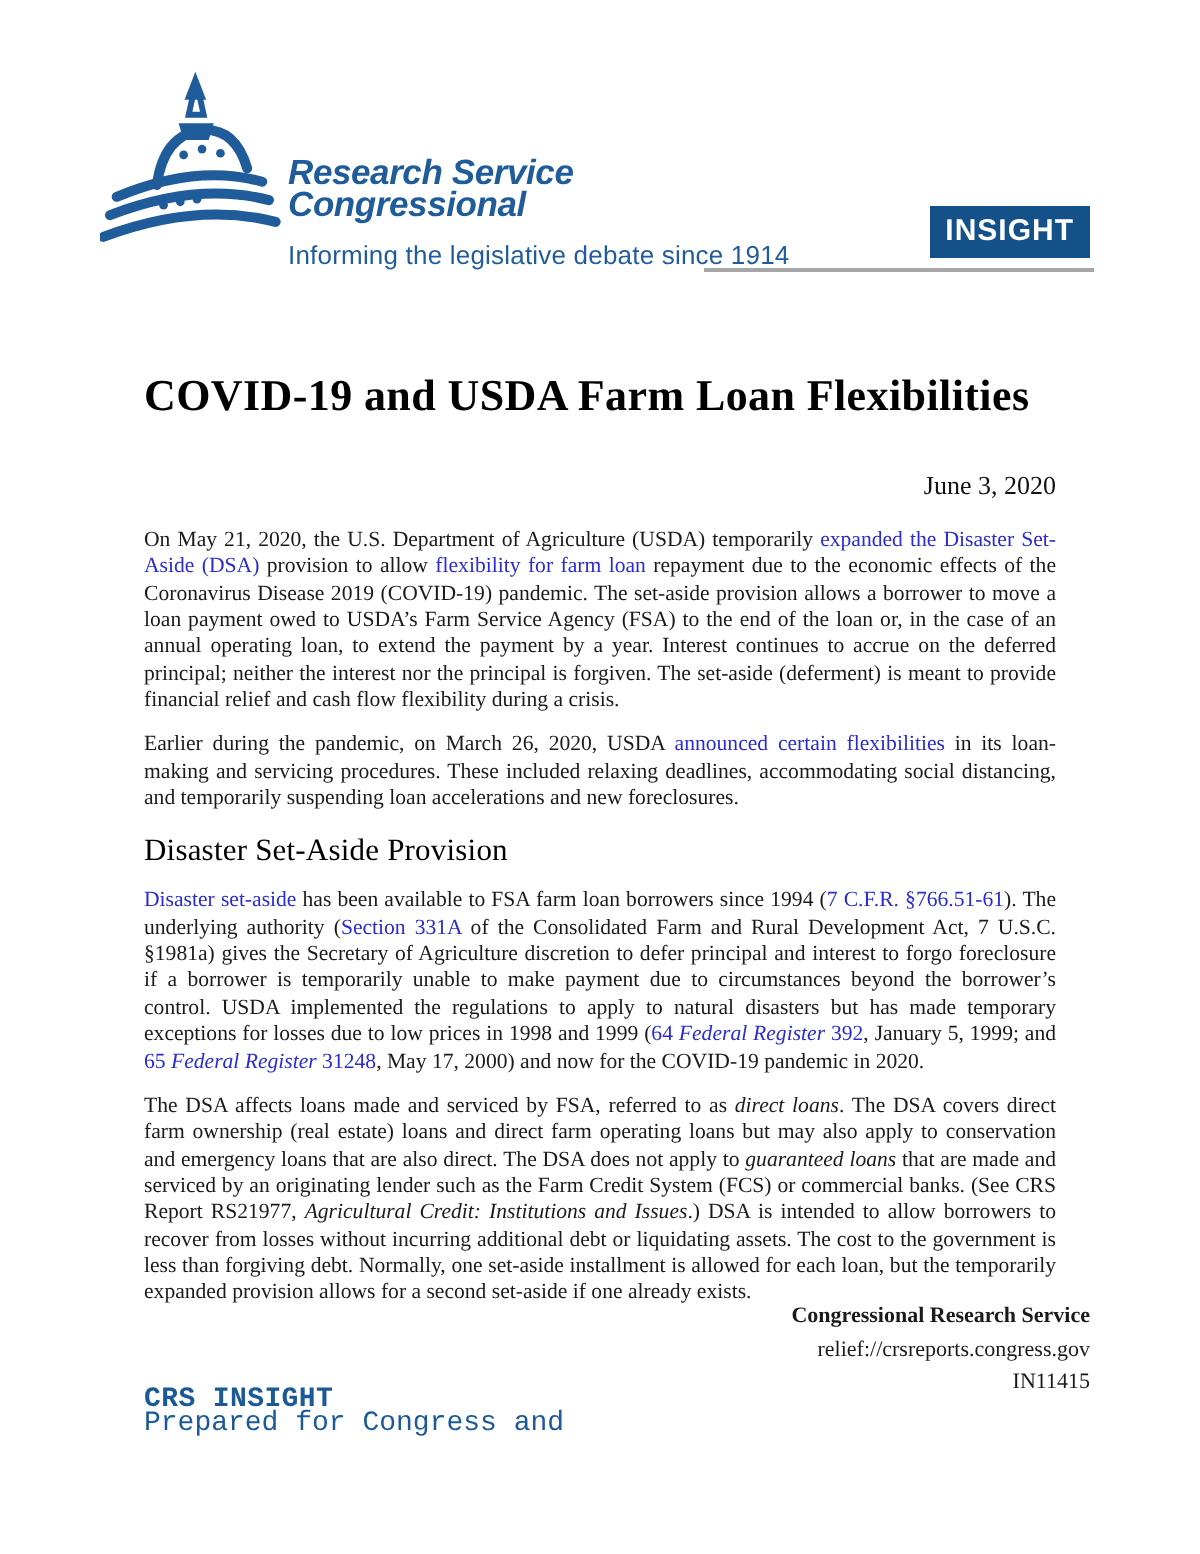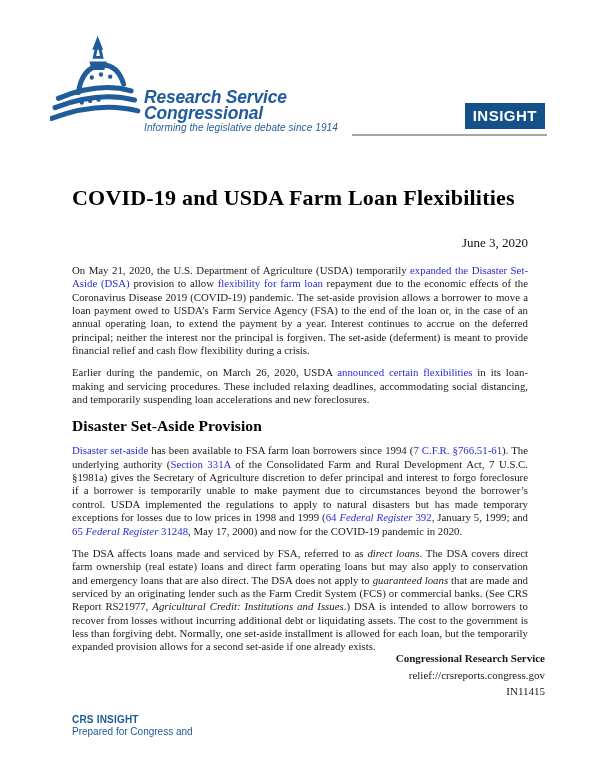--- a/index.html
+++ b/index.html
@@ -13,50 +13,50 @@
     font-family: "Liberation Serif", serif;
     color: #1a1a1a;
     overflow: hidden;
   }
   
   .header { position: relative; height: 152px; }
   .logo { position: absolute; left: 50px; top: 34px; display: flex; align-items: flex-end; }
   .dome { width: 92px; height: 102px; }
   .logo-text { margin-left: 2px; padding-bottom: 2px; font-family: "Liberation Sans", sans-serif; color: #1f5c99; }
   .logo-line { font-size: 17.5px; font-weight: bold; font-style: italic; line-height: 15.5px; letter-spacing: -0.2px; }
-  .tagline { font-size: 10px; line-height: 12px; margin-top: 1px; letter-spacing: 0.1px; font-style: italic; }
+  .tagline { font-size: 13px; line-height: 12px; margin-top: 12px; letter-spacing: 0.1px; }
   .badge {
     position: absolute; right: 55px; top: 103px;
     background: #155189; color: #ffffff;
     font-family: "Liberation Sans", sans-serif; font-weight: bold;
     font-size: 15px; letter-spacing: 0.5px;
     padding: 4px 8px 4px 8px; line-height: 18px;
   }
   .header-rule { position: absolute; left: 352px; right: 53px; top: 134px; border-top: 2px solid #a6a6a6; }
   
   .content { padding: 0 72px; }
   h1.title { font-size: 22px; line-height: 26px; font-weight: bold; color: #000; margin-top: 33px; letter-spacing: 0.2px; }
   .date { font-size: 13px; margin-top: 24px; color: #111; text-align: right; }
   p.para { font-size: 10.8px; line-height: 13.35px; text-align: justify; margin-top: 9px; }
   p.para:first-of-type { margin-top: 13px; }
-  h2.section { font-size: 15.5px; font-weight: bold; color: #000; margin-top: 11px; margin-bottom: 2px; letter-spacing: 0.1px; }
+  h2.section { font-size: 15.5px; font-weight: normal; color: #000; margin-top: 11px; margin-bottom: 2px; letter-spacing: 0.1px; }
   .seg-link, a.seg-link, a.seg-link-italic { color: #2b2bd0; text-decoration: none; cursor: pointer; }
   .seg-link-italic { font-style: italic; }
   .seg-italic { font-style: italic; }
   
   .footer-right {
     position: absolute; top: 650px; right: 55px;
     text-align: right; font-size: 11px; line-height: 16.5px;
   }
   .footer-org { font-weight: bold; }
   .footer-url { color: #1a1a1a; text-decoration: none; }
   .footer-bottom {
-    position: absolute; left: 72px; right: 55px; top: 714px;
-    font-family: Liberation Sans, sans-serif; color: #1b5a96;
-    font-size: 10px; line-height: 12px;
+    position: absolute; left: 72px; right: 55px; top: 694px;
+    font-family: Liberation Mono, monospace; color: #1b5a96;
+    font-size: 14px; line-height: 12px;
   }
   .fb-bold { font-weight: bold; letter-spacing: 0.2px; }
   .fb-row { display: flex; align-items: center; }
   .fb-row .fb-text { white-space: nowrap; }
   .footer-rule { flex: 1; border-top: 1.5px solid #1b5a96; margin-left: 5px; }
 </style>
 </head>
 <body>
 
 <div class="page">

